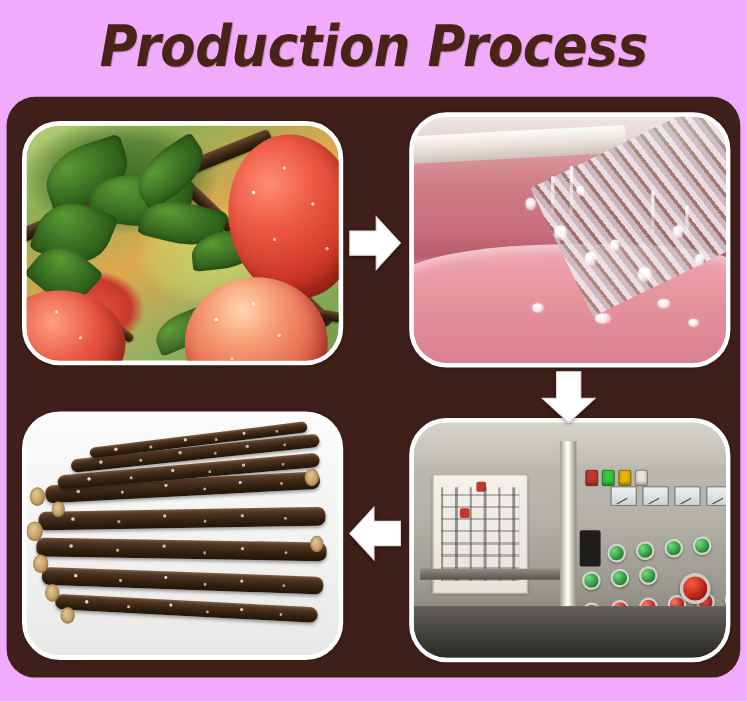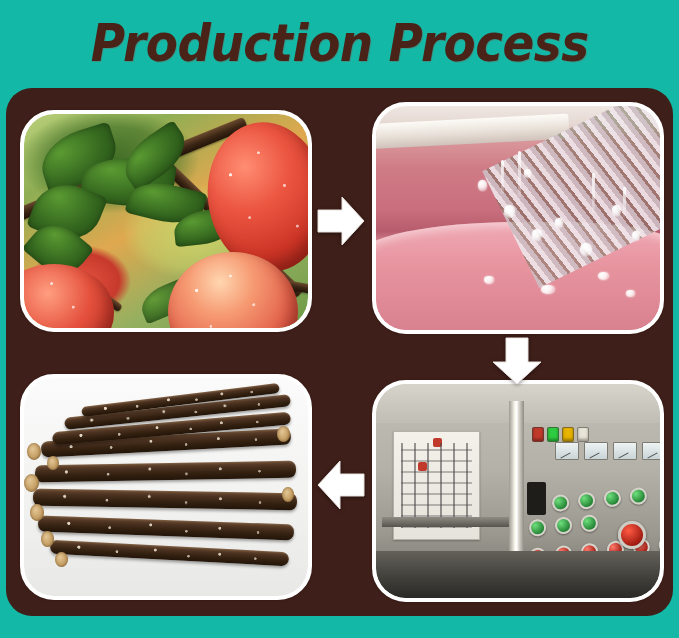--- a/index.html
+++ b/index.html
@@ -12,21 +12,21 @@
     width: 679px;
     height: 638px;
     font-family: "Liberation Sans", sans-serif;
     overflow: hidden;
   }
 
   #infographic {
     position: relative;
     width: 679px;
     height: 638px;
-    background: #14b8a6;
+    background: #f0abfc;
   }
 
   
   .title-bar {
     position: absolute;
     left: 0;
     top: 0;
     width: 679px;
     height: 86px;
     display: flex;

